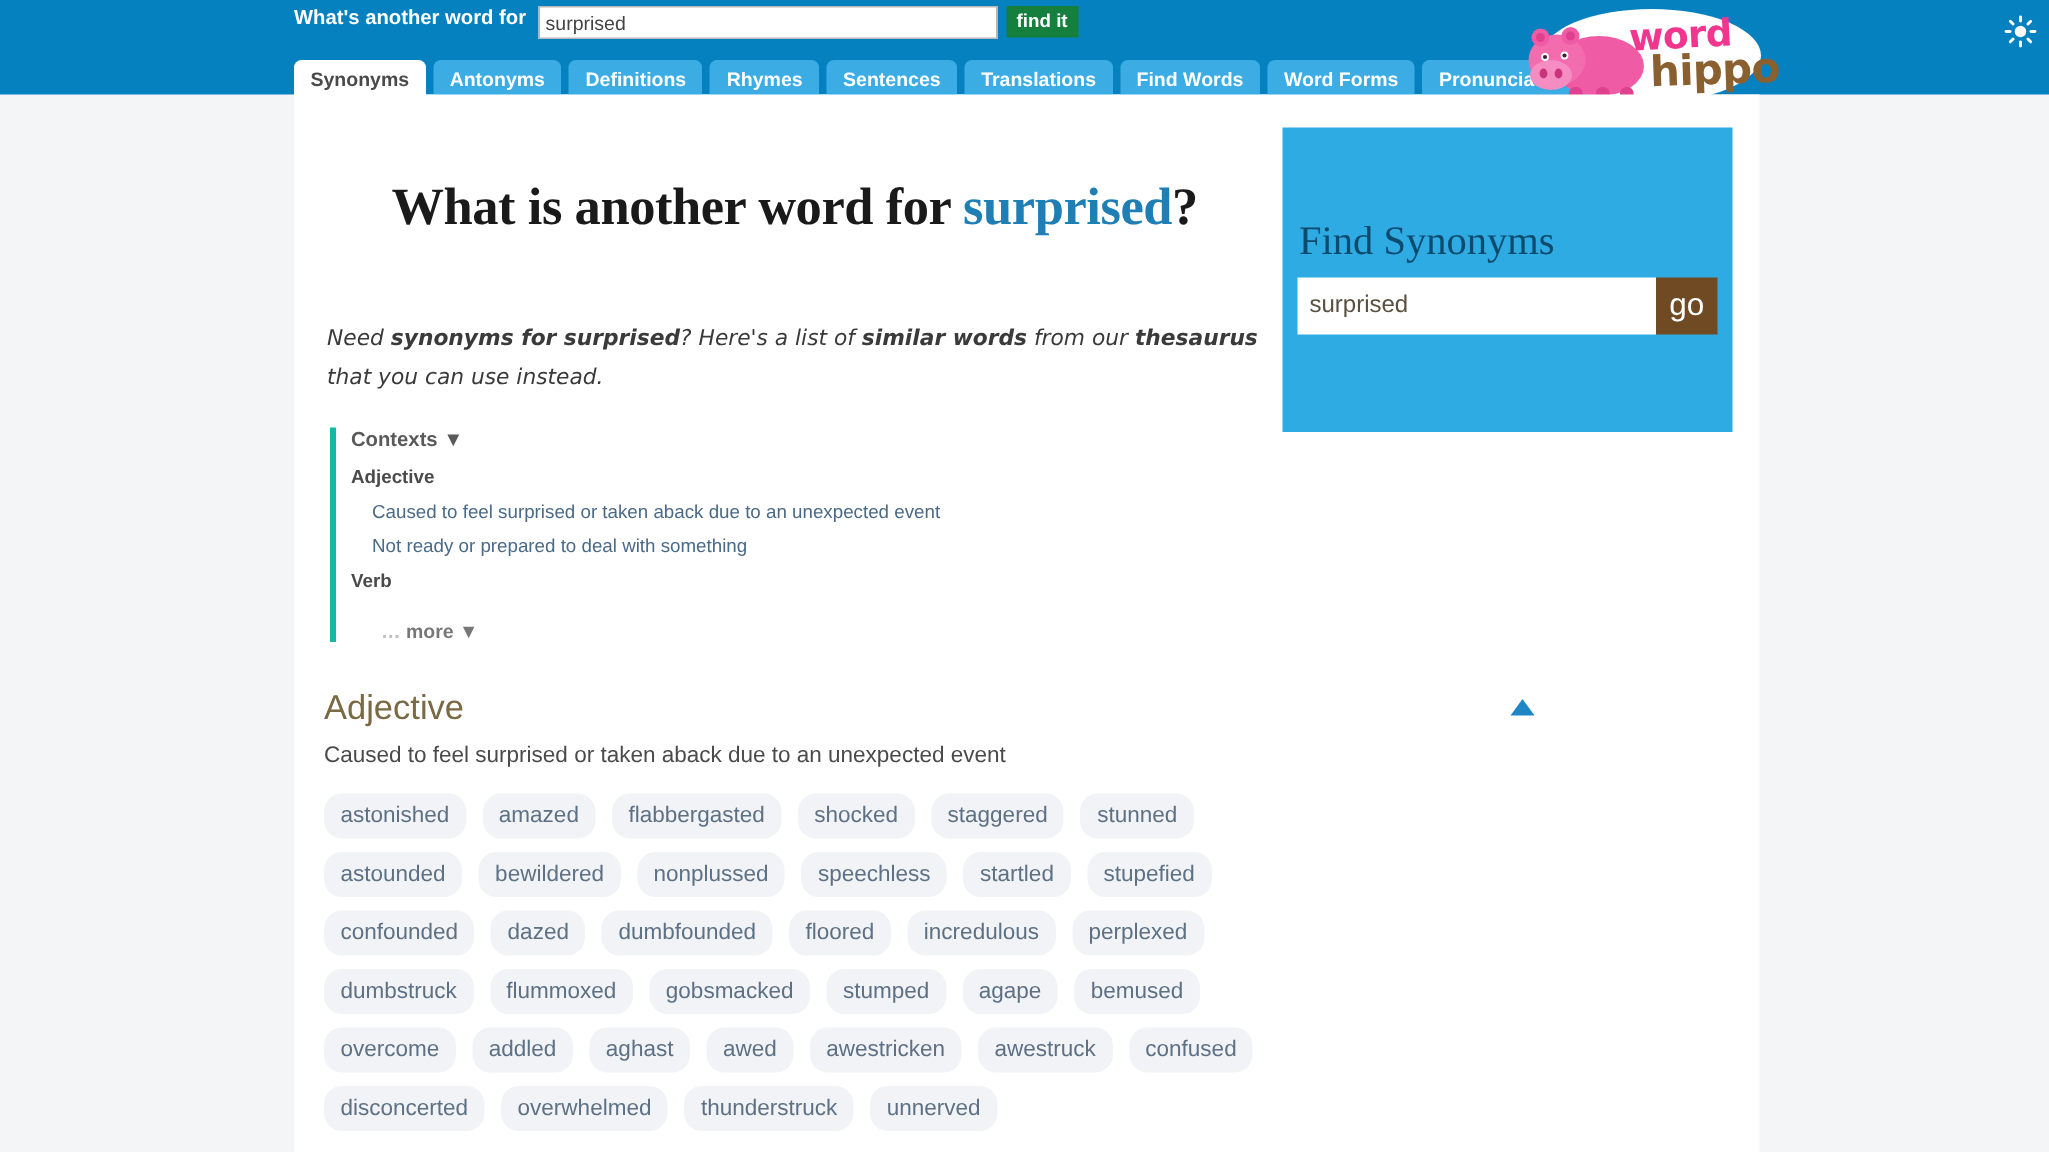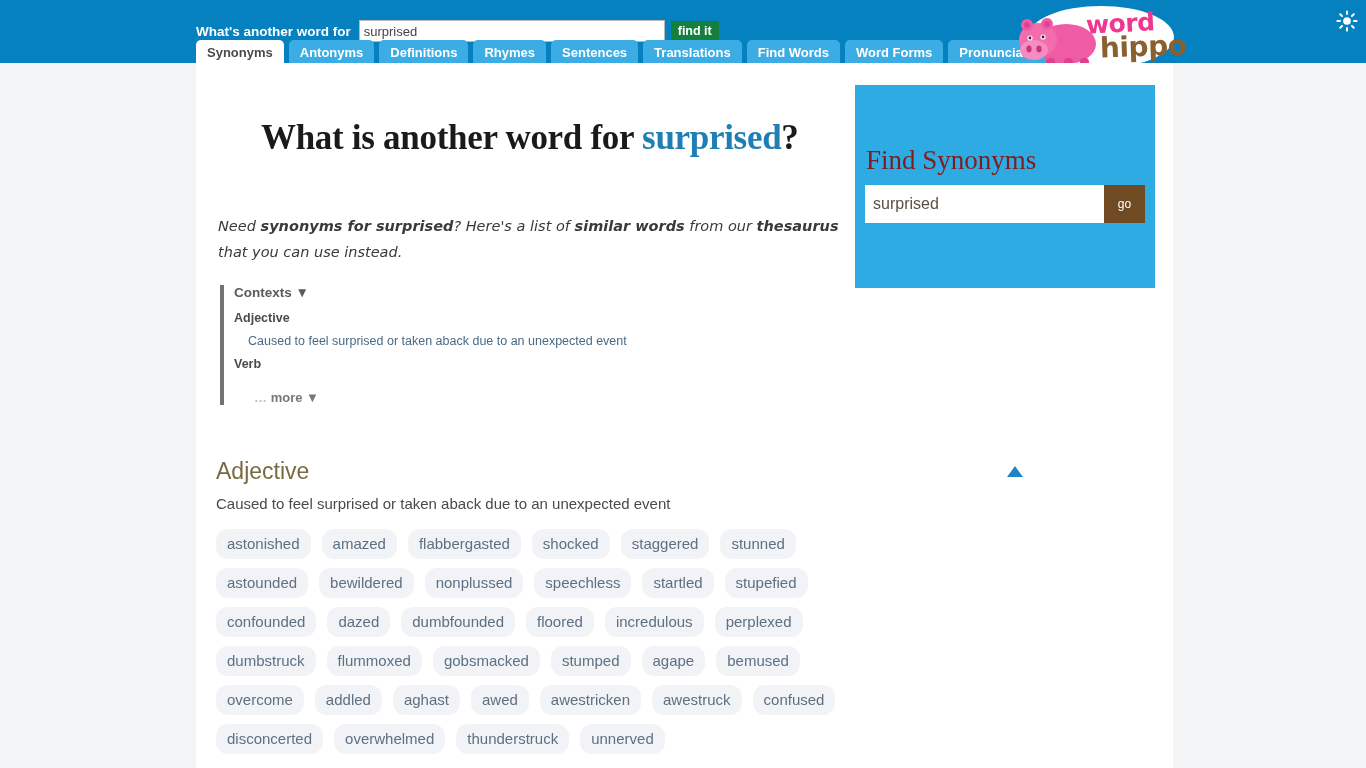--- a/index.html
+++ b/index.html
@@ -23,24 +23,23 @@
     background: #0681c0;
   }
   .topbar-inner {
     position: absolute;
     left: 196px; top: 0;
     width: 980px;
     height: 63px;
   }
   .search-row {
     position: absolute;
-    left: 0; top: 19px;
+    left: 0; top: 4px;
     height: 24px;
     display: flex;
-    align-items: center;
   }
   .search-label {
     color: #ffffff;
     font-size: 13.5px;
     font-weight: bold;
     margin-right: 8px;
     white-space: nowrap;
   }
   .search-input {
     width: 306px;
@@ -178,21 +177,21 @@
     line-height: 26px;
     color: #3a3a3a;
   }
   .lede b { font-weight: bold; text-align: right; }
 
   
   .contexts {
     position: absolute;
     left: 24px; top: 222px;
     width: 620px;
-    border-left: 4px solid #737373;
+    border-left: 4px solid #14b8a6;
     padding-left: 10px;
     box-sizing: border-box;
   }
   .contexts-title {
     font-size: 13.5px;
     font-weight: bold;
     color: #5a5a5a;
     margin-bottom: 11px;
     cursor: pointer;
   }
@@ -273,21 +272,21 @@
     left: 855px; top: 85px;
     width: 300px;
     height: 203px;
     background: #2fabe3;
   }
   .side-title {
     position: absolute;
     left: 11px; top: 60px;
     font-family: "Liberation Serif", serif;
     font-size: 27px;
-    color: #7f1d1d;
+    color: #0c4a6e;
     font-weight: normal;
     text-align: right;
   }
   .side-form {
     position: absolute;
     left: 10px; top: 100px;
     width: 280px;
     height: 38px;
     display: flex;
   }
@@ -303,21 +302,21 @@
     padding: 0 8px;
     outline: none;
   }
   .side-go {
     width: 41px;
     height: 38px;
     background: #6f4a23;
     color: #ffffff;
     border: none;
     font-family: "Liberation Sans", sans-serif;
-    font-size: 12px;
+    font-size: 21px;
     cursor: pointer;
   }
 </style>
 </head>
 <body>
 
 <div class="topbar">
   <div class="topbar-inner">
 
     <div class="search-row">
@@ -395,20 +394,21 @@
   <p class="lede"><span>Need </span><b>synonyms for surprised</b><span>? Here's a list of </span><b>similar words</b><span> from our </span><b>thesaurus</b><span> that you can use instead.</span></p>
 
   <div class="contexts">
     <div class="contexts-title">
       <span>Contexts</span>
       <span>▼</span>
     </div>
 
     <div class="ctx-pos">Adjective</div>
     <div class="ctx-def">Caused to feel surprised or taken aback due to an unexpected event</div>
+    <div class="ctx-def">Not ready or prepared to deal with something</div>
     <div class="ctx-pos">Verb</div>
 
     <div class="ctx-more">
       <span class="dots">…</span>
       <span>more</span>
       <span>▼</span>
     </div>
   </div>
 
   <div class="section">

